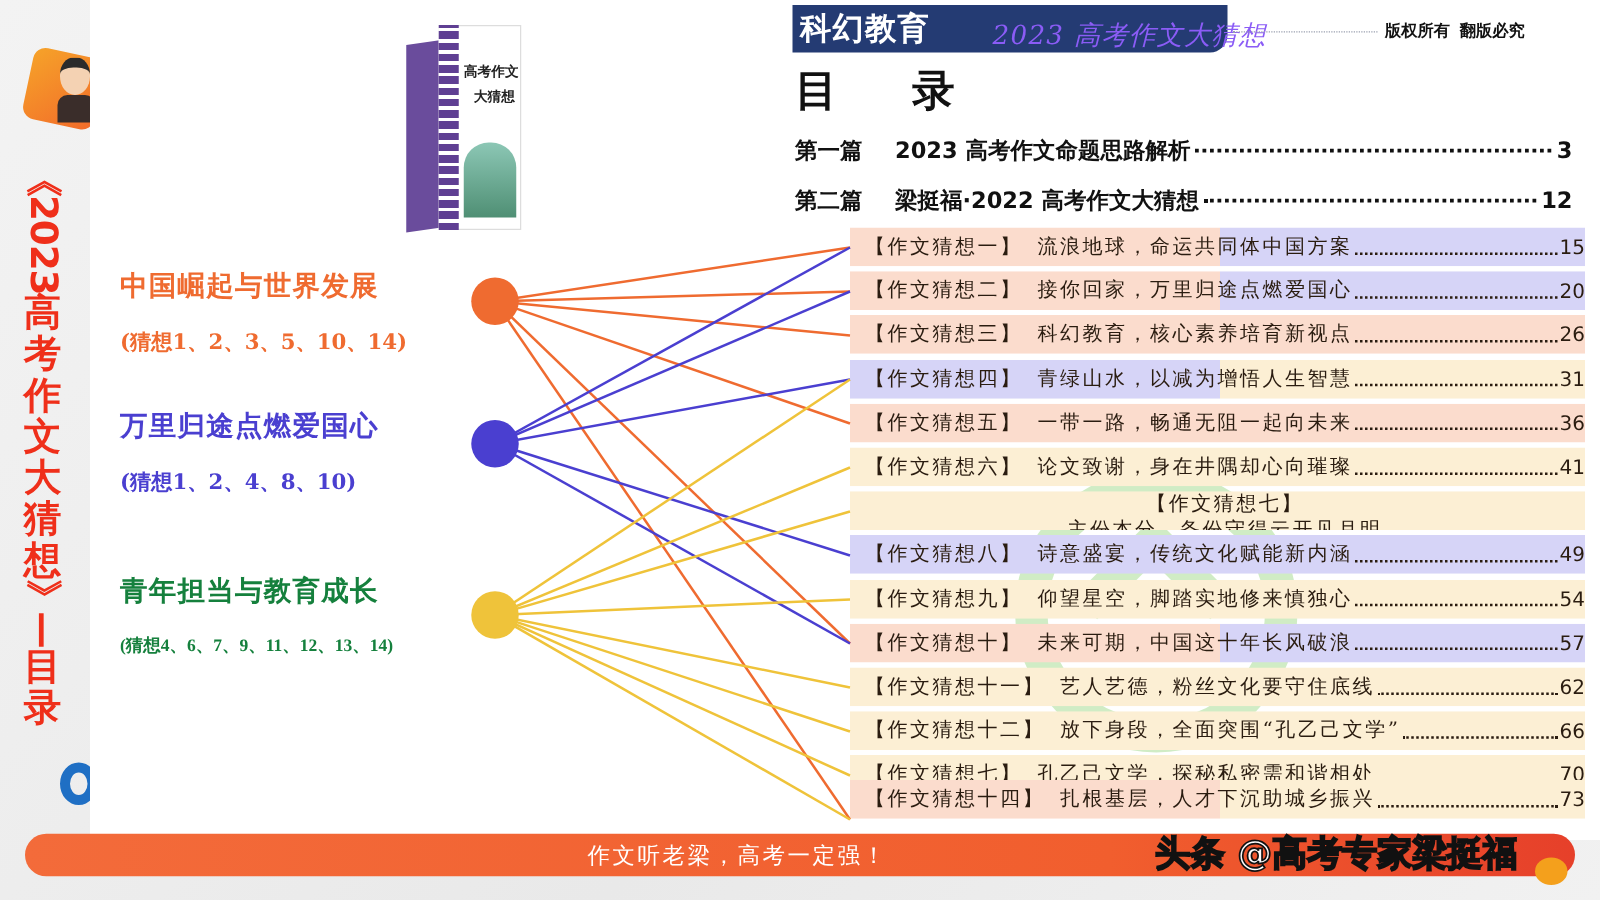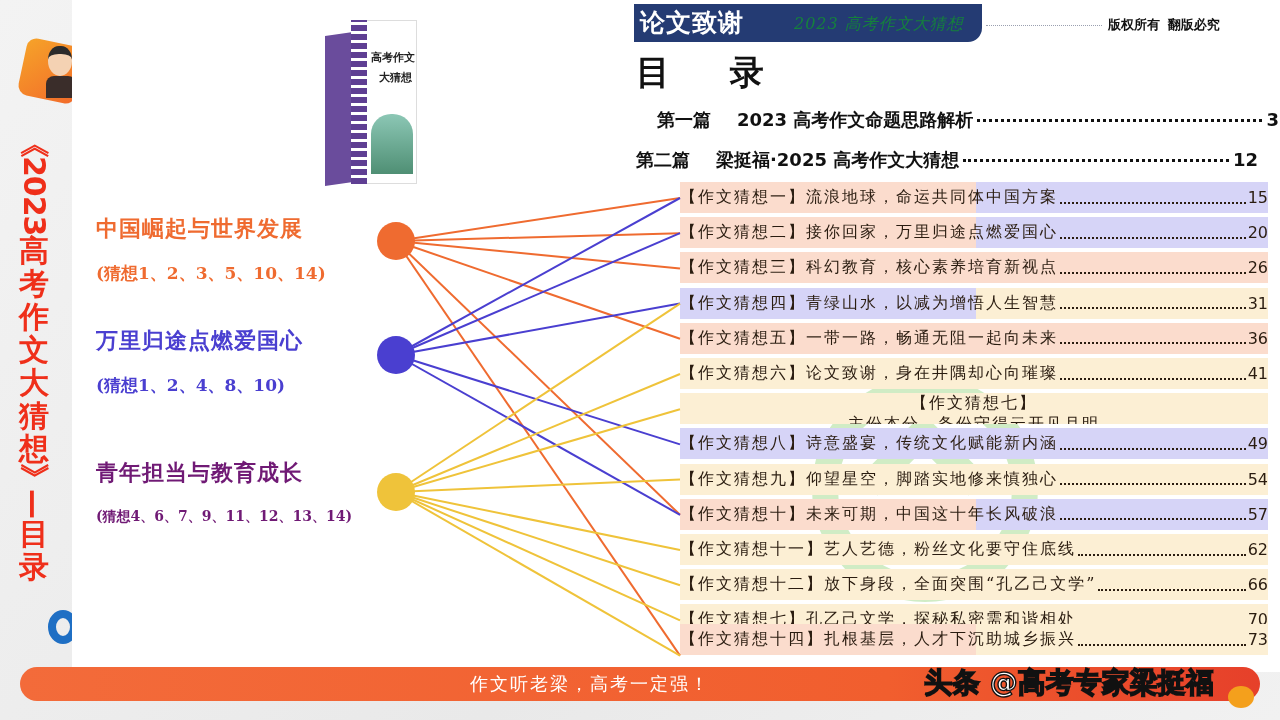--- a/index.html
+++ b/index.html
@@ -35,44 +35,44 @@
   .book .pattern { position:absolute; left:26px; top:6px; width:16px; height:164px; background: repeating-linear-gradient(0deg, #5f3f93 0 6px, #ffffff 6px 9px); }
   .book .title-top { position:absolute; left:46px; top:36px; font-size:11px; color:#222; font-weight:bold; }
   .book .title-bot { position:absolute; left:54px; top:56px; font-size:11px; color:#222; font-weight:bold; }
   .book .arch { position:absolute; left:46px; top:100px; width:42px; height:60px; background: linear-gradient(180deg,#8cc7b5,#4f8f74); border-radius: 20px 20px 0 0; }
 
   .topic { position: absolute; left: 96px; font-family: "DejaVu Serif", serif; font-weight: bold; }
   .topic .t-title { font-size: 22px; letter-spacing: 1px; }
   .topic .t-sub { font-size: 17px; margin-top: 18px; }
   .topic-1 { top: 214px; color: #ef6b30; }
   .topic-2 { top: 326px; color: #4a3fd0; }
-  .topic-3 { top: 458px; color: #701a75; }
+  .topic-3 { top: 458px; color: #15803d; font-family: Liberation Serif, serif; }
   .topic-3 .t-sub { font-size: 14px; margin-top: 20px; }
 
   svg.links { position: absolute; left: 0; top: 0; width: 1280px; height: 720px; pointer-events: none; }
 
   .header-banner { position: absolute; left: 634px; top: 4px; width: 348px; height: 38px; background: #243b73; border-radius: 0 0 14px 0; }
   .brand { position: absolute; left: 640px; top: 6px; font-family: "DejaVu Sans", sans-serif; font-weight: bold; font-size: 25px; color: #ffffff; letter-spacing: 1px; }
-  .brand-sub { position: absolute; left: 794px; top: 14px; font-family: "DejaVu Serif", serif; font-style: italic; font-size: 16px; color: #15803d; letter-spacing: 1px; }
+  .brand-sub { position: absolute; left: 794px; top: 14px; font-family: "DejaVu Serif", serif; font-style: italic; font-size: 21px; color: #8b5cf6; letter-spacing: 1px; }
   .header-dots { position: absolute; left: 986px; top: 25px; width: 116px; border-top: 1px dotted #9aa0b0; }
   .copyright { position: absolute; left: 1108px; top: 16px; font-family: Liberation Mono, monospace; font-weight: bold; font-size: 13px; color: #111; }
 
   .toc-title { position: absolute; left: 636px; top: 50px; font-family: "DejaVu Sans", sans-serif; font-weight: bold; font-size: 34px; color: #111; letter-spacing: 24px; }
 
   .part { position: absolute; left: 636px; width: 622px; font-family: "DejaVu Sans", sans-serif; font-weight: bold; font-size: 18px; color: #111; display: flex; align-items: baseline; }
   .part .p-label { width: 80px; }
   .part .p-text { white-space: nowrap; }
   .part .p-dots { flex: 1; border-bottom: 3px dotted #111; margin: 0 4px; transform: translateY(-4px); }
   .part .p-page { }
-  .part-1 { top: 108px; margin-left: 21px; }
+  .part-1 { top: 108px; }
   .part-2 { top: 148px; }
 
   .toc-item { position: absolute; left: 680px; width: 588px; height: 31px; display: flex; align-items: center; font-family: "DejaVu Serif", serif; font-size: 16px; color: #2a1c10; letter-spacing: 2px; overflow: hidden; }
   .toc-item .i-bg { position: absolute; top: 0; height: 100%; }
-  .toc-item .i-text { position: relative; white-space: nowrap; padding-left: 0; }
+  .toc-item .i-text { position: relative; white-space: nowrap; padding-left: 12px; }
   .toc-item .i-dots { position: relative; flex: 1; border-bottom: 2px dotted #2a1c10; margin: 0 2px; transform: translateY(5px); }
   .toc-item .i-page { position: relative; font-family: "DejaVu Sans", sans-serif; letter-spacing: 0; font-size: 16px; }
 
   .c-orange { background: #fbdccd; }
   .c-blue { background: #d6d4f7; }
   .c-yellow { background: #fcefd4; }
 
   .green-mark { position: absolute; left: 812px; top: 376px; width: 226px; height: 226px; border-radius: 50%; border: 26px solid rgba(120, 200, 90, 0.35); pointer-events: none; }
   .green-mark .inner { position: absolute; left: 40px; top: 30px; width: 90px; height: 90px; border-left: 26px solid rgba(120,200,90,0.35); border-top: 26px solid rgba(120,200,90,0.35); transform: rotate(45deg); }
 </style>
@@ -132,36 +132,36 @@
 <div class="topic topic-3">
   <div class="t-title">青年担当与教育成长</div>
   <div class="t-sub">(猜想4、6、7、9、11、12、13、14)</div>
 </div>
 
 <div class="green-mark">
     <div class="inner"></div>
   </div>
 
 <div class="header-banner"></div>
-<div class="brand">论文致谢</div>
+<div class="brand">科幻教育</div>
 <div class="brand-sub">2023 高考作文大猜想</div>
 <div class="header-dots"></div>
 <div class="copyright">版权所有 翻版必究</div>
 
 <div class="toc-title">目 录</div>
 
 <div class="part part-1">
   <span class="p-label">第一篇</span>
   <span class="p-text">2023 高考作文命题思路解析</span>
   <span class="p-dots"></span>
   <span class="p-page">3</span>
 </div>
 <div class="part part-2">
   <span class="p-label">第二篇</span>
-  <span class="p-text">梁挺福·2025 高考作文大猜想</span>
+  <span class="p-text">梁挺福·2022 高考作文大猜想</span>
   <span class="p-dots"></span>
   <span class="p-page">12</span>
 </div>
 
 <div id="toc-items">
     <div class="toc-item" style="top: 182px;">
       <div class="i-bg c-orange" style="left: 0px; width: 296px;"></div>
       <div class="i-bg c-blue" style="left: 296px; right: 0px;"></div>
       <span class="i-text">【作文猜想一】</span>
       <span class="i-text">流浪地球，命运共同体中国方案</span>

